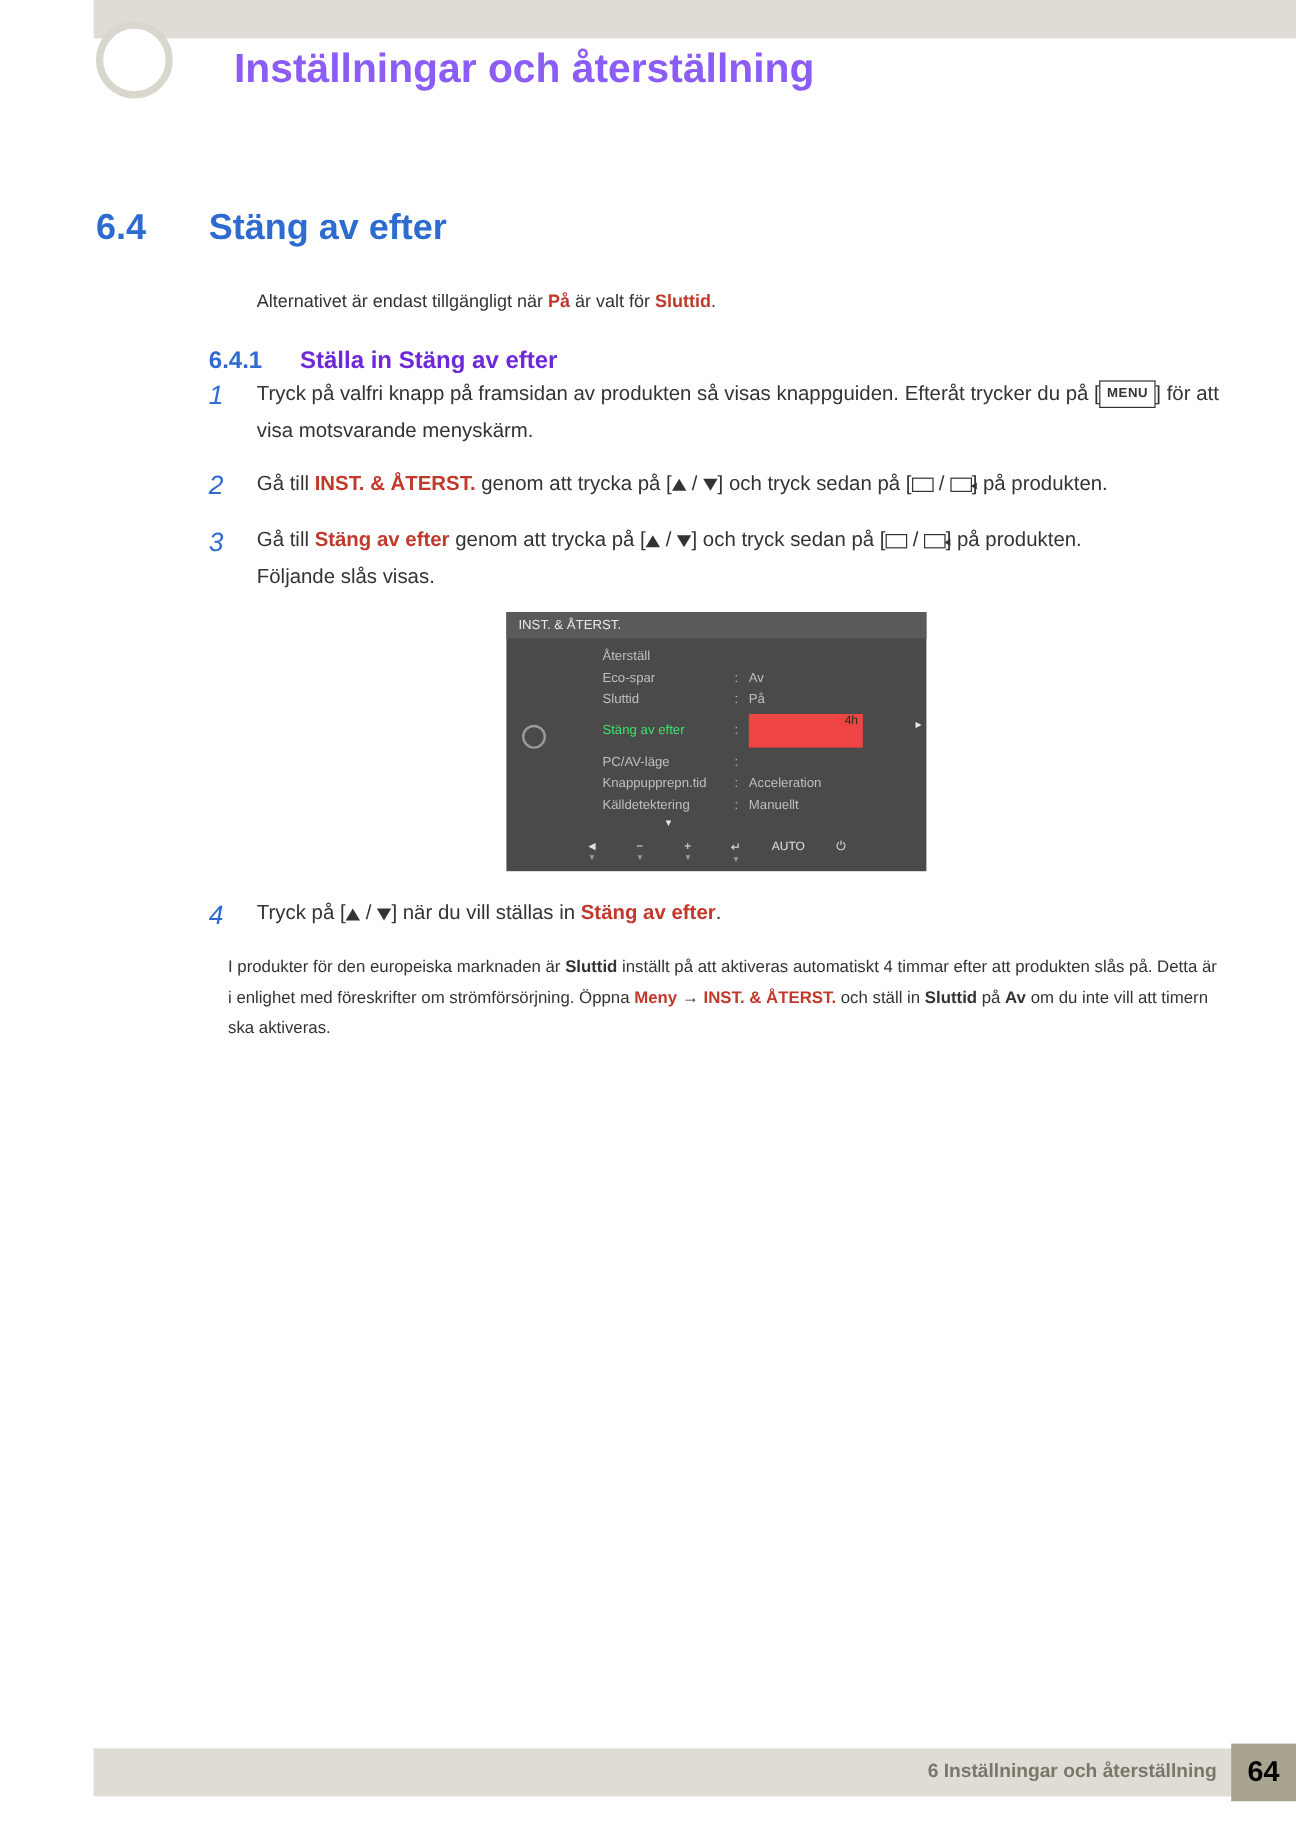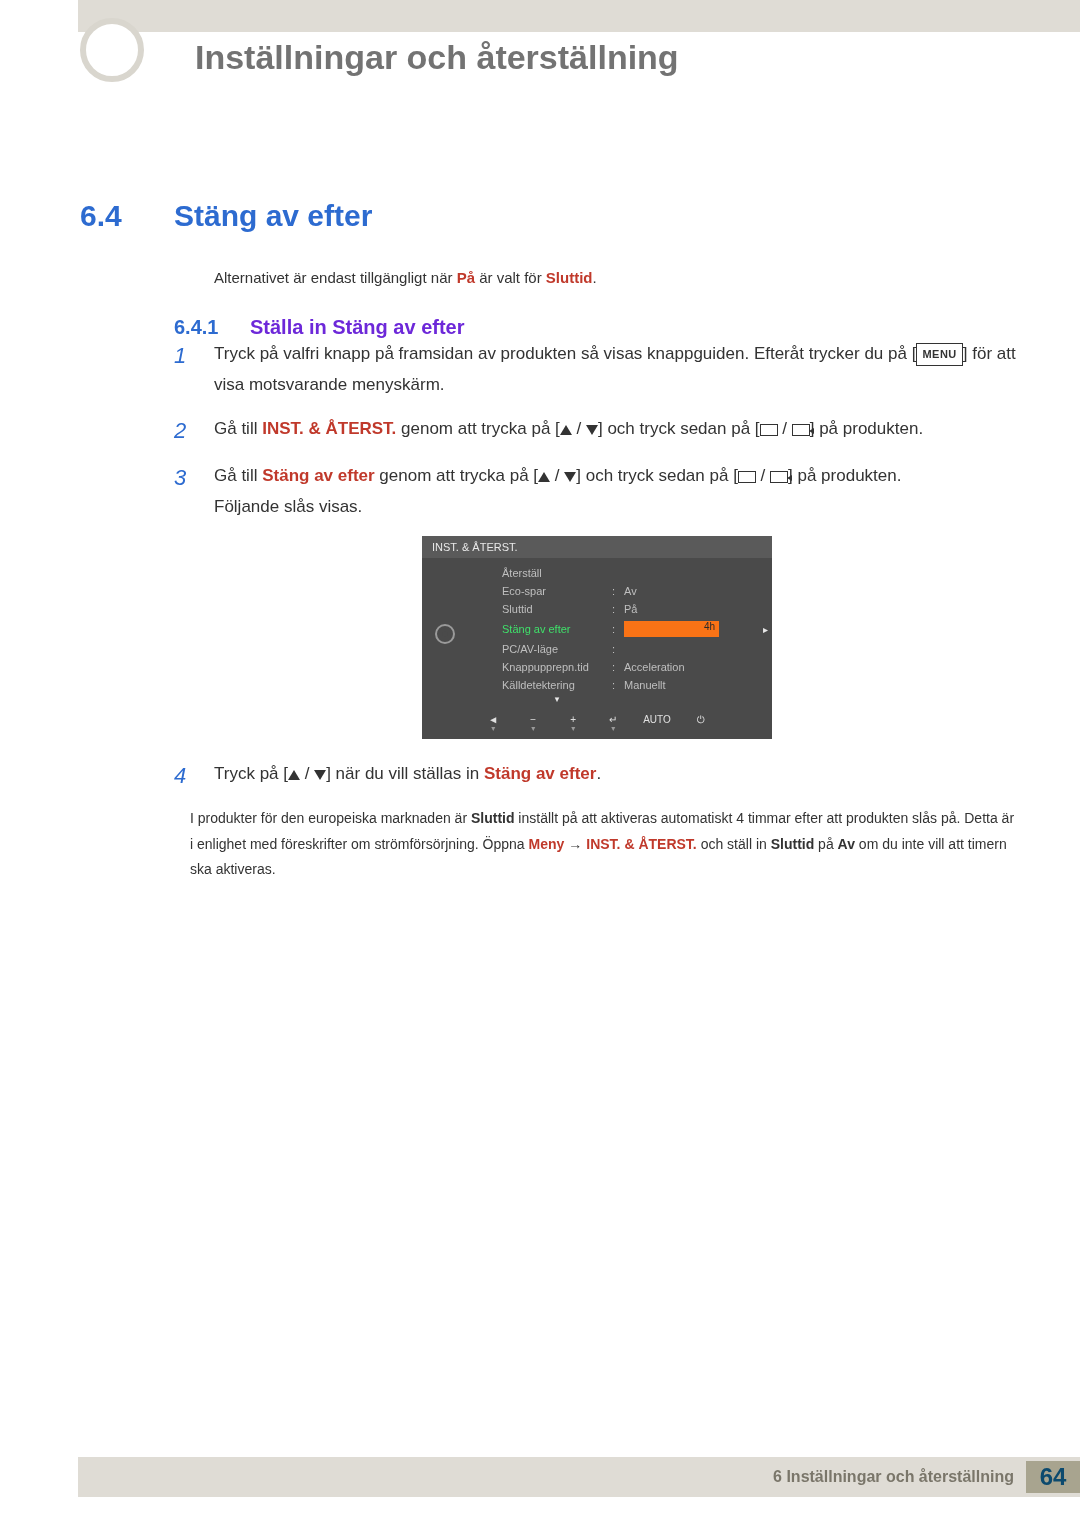--- a/index.html
+++ b/index.html
@@ -23,25 +23,25 @@
     width: 64px; height: 64px;
     border-radius: 50%;
     background: #fff;
     border: 6px solid #d9d6ce;
   }
   .chapter-title {
     position: absolute;
     top: 38px; left: 195px;
     font-size: 34px;
     font-weight: bold;
-    color: #737373;
+    color: #8b5cf6;
   }
   .content {
     position: absolute;
-    top: 199px;
+    top: 173px;
     left: 80px;
     right: 60px;
   }
   .section-row { display: flex; gap: 34px; margin-bottom: 36px; }
   .section-num {
     font-size: 30px;
     font-weight: bold;
     color: #2d6bd0;
     min-width: 60px;
   }
@@ -167,22 +167,22 @@
     display:flex;
     padding: 3px 10px 3px 2px;
     align-items:center;
   }
   .osd-label { width: 110px; }
   .osd-colon { width: 12px; text-align:left; }
   .osd-value { flex:1; }
   .osd-row.hl .osd-label { color: #3fe06a; }
   .osd-slider {
     display:inline-block;
-    width: 95px; height: 16px;
-    background: #f97316;
+    width: 95px; height: 28px;
+    background: #ef4444;
     position: relative;
     vertical-align: middle;
     padding-left: 31px;
   }
   .osd-slider-val {
     position:absolute; right:4px; top:0;
     font-size:10px; color:#2a2a2a;
     line-height:12px;
   }
   .osd-right-arrow {
@@ -230,23 +230,23 @@
     justify-content: flex-end;
   }
   .footer-text {
     font-size: 16px;
     font-weight: bold;
     color: #7a766a;
     padding-right: 12px;
   }
   .footer-pagenum {
     width: 54px;
-    height: 32px;
+    height: 48px;
     background: #a8a48f;
-    color: #0c4a6e;
+    color: #000000;
     font-size: 24px;
     font-weight: bold;
     display:flex;
     align-items:center;
     justify-content:center;
   }
 </style>
 </head>
 <body>
 

